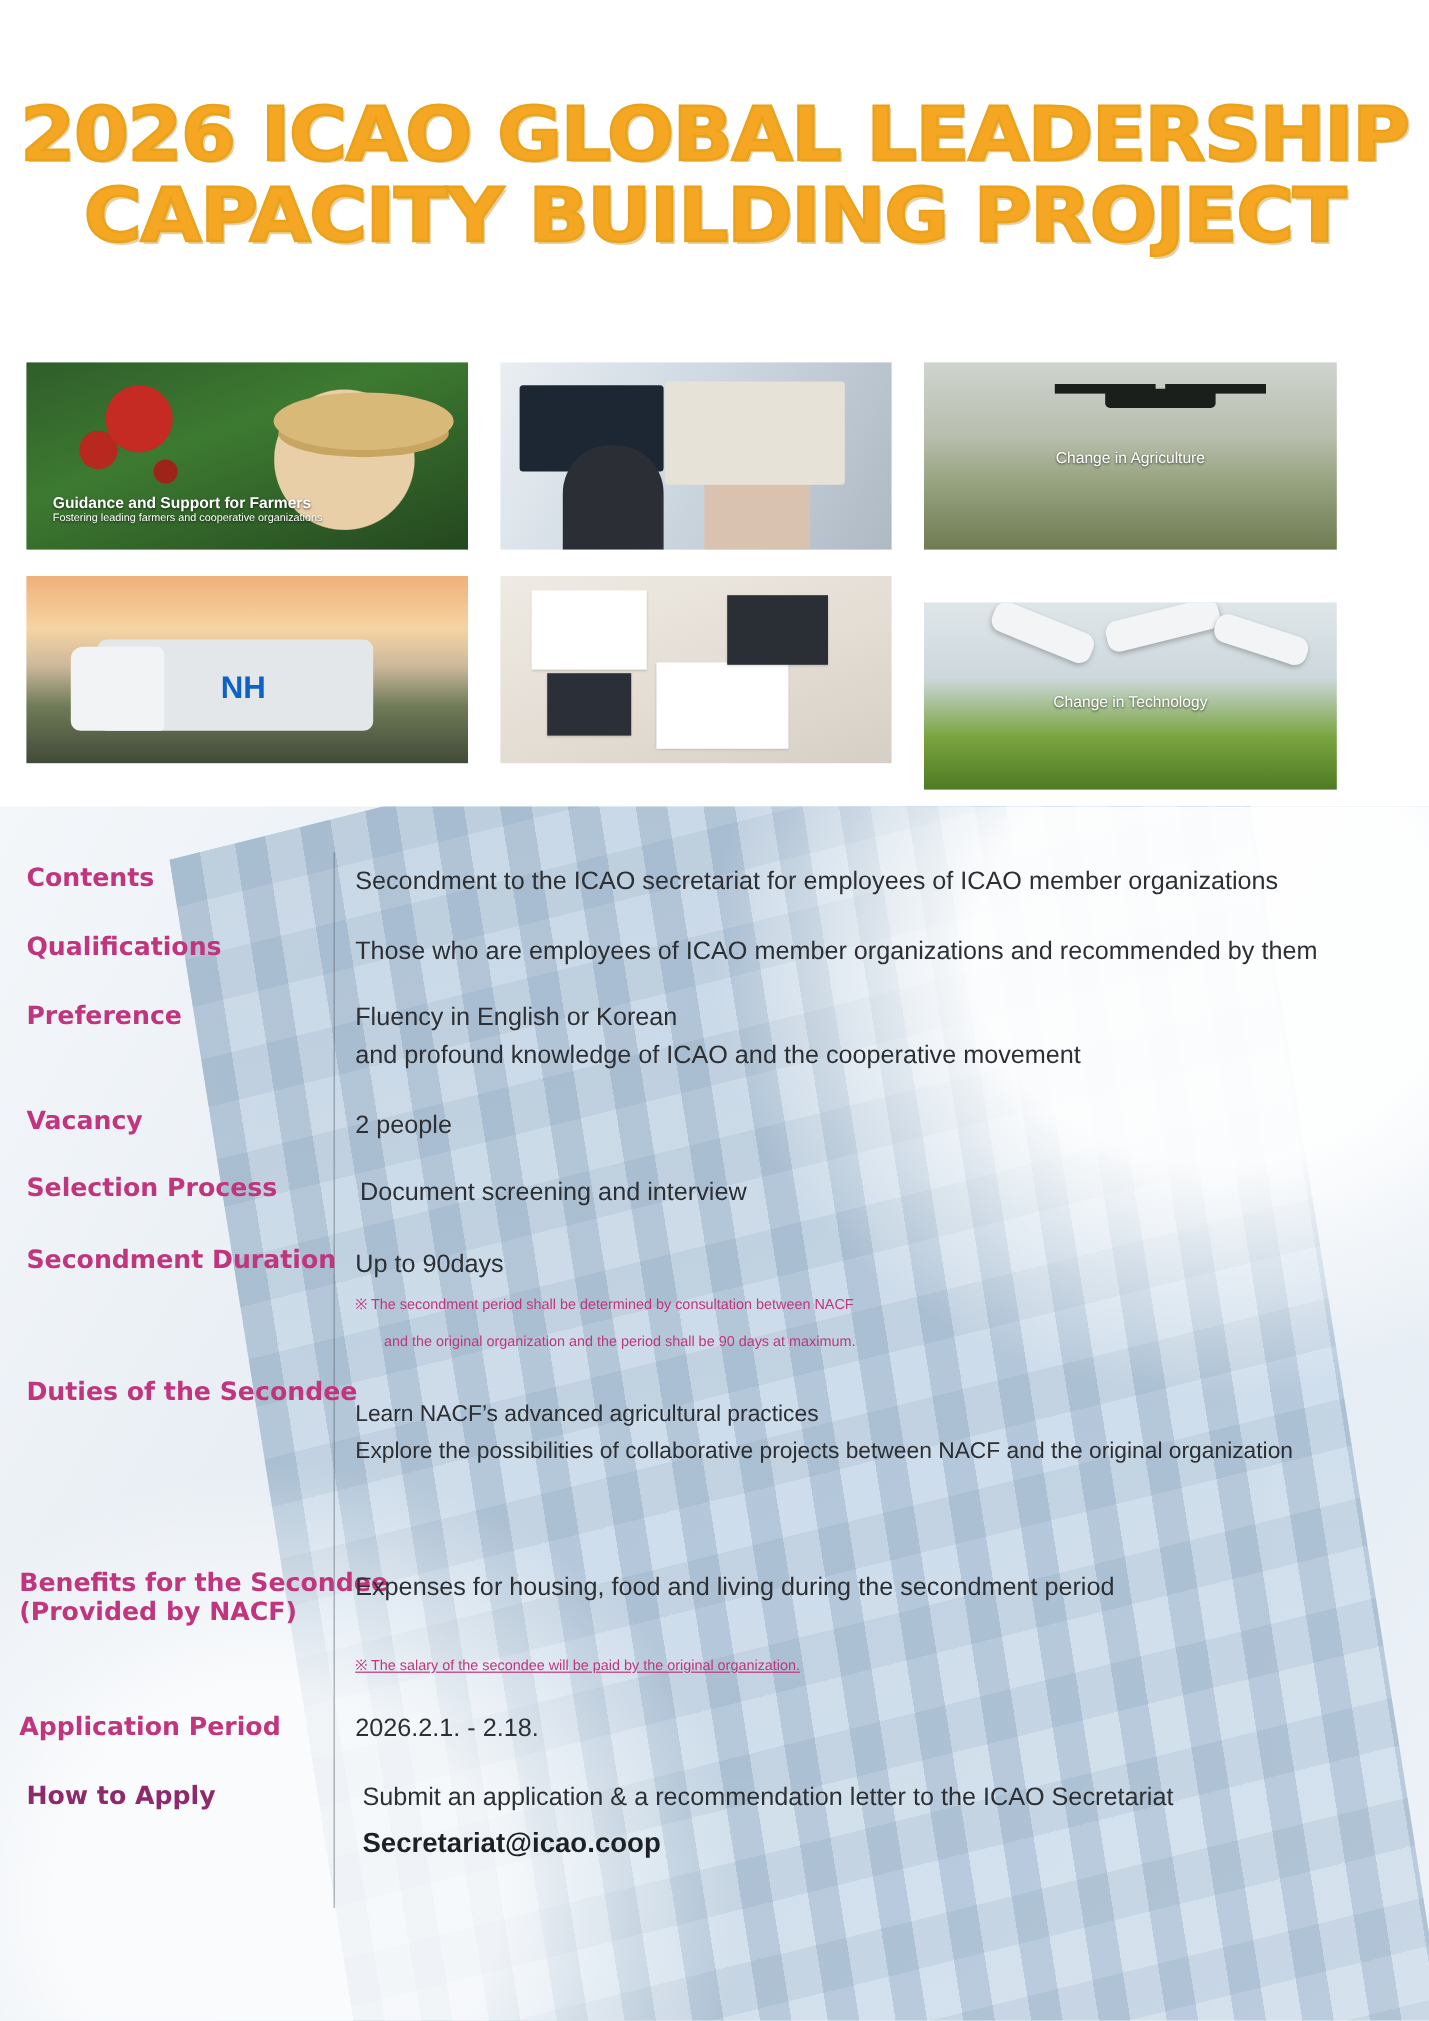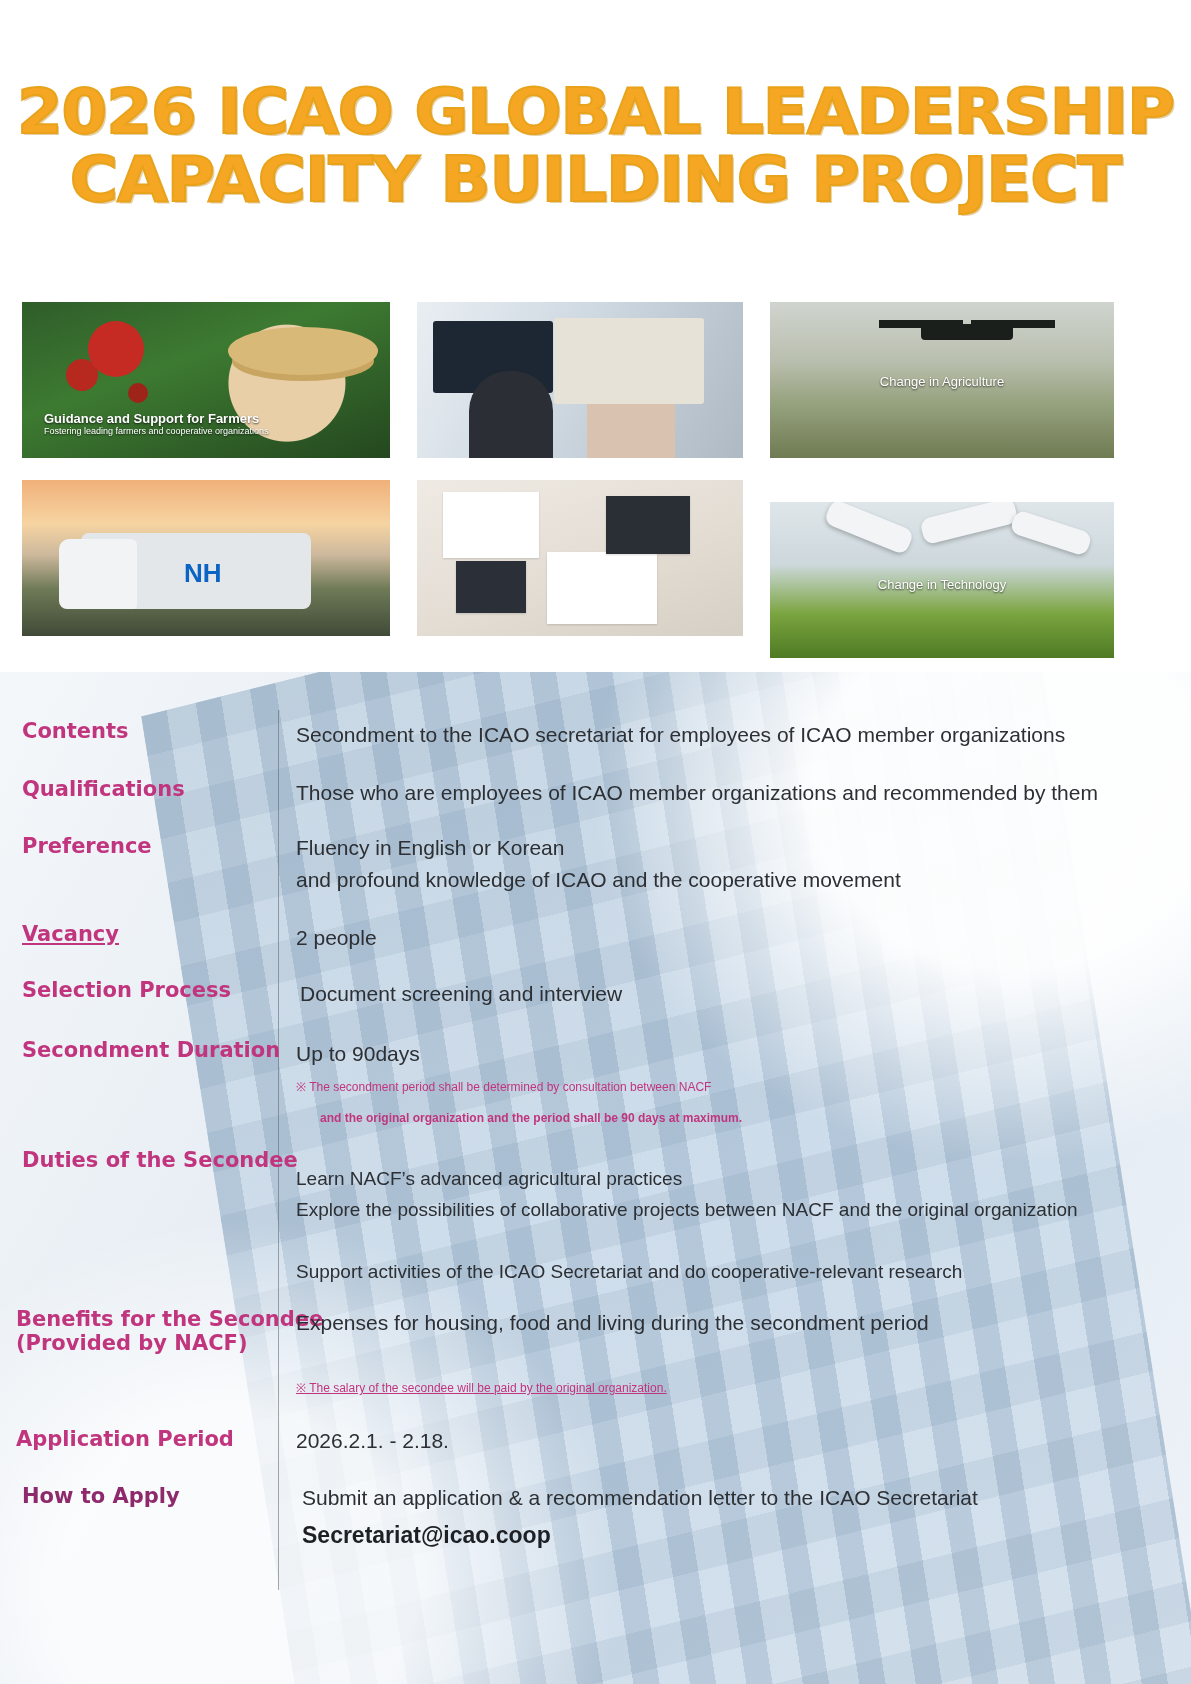--- a/index.html
+++ b/index.html
@@ -162,21 +162,21 @@
     line-height: 31px;
     white-space: nowrap;
   }
   .value.small { font-size: 19px; line-height: 30px; }
   .note {
     color: #C0357E;
     font-size: 12px;
     line-height: 30px;
     white-space: nowrap;
   }
-  .note.indent { padding-left: 24px; font-weight: bold; }
+  .note.indent { padding-left: 24px; }
   .underline { text-decoration: underline; }
   .value.bold { font-weight: normal; }
   .email { font-weight: bold; font-size: 23px; color:#1d2024; }
 </style>
 </head>
 <body>
 
 <div class="title-block">
   <div class="title-line">2026 ICAO GLOBAL LEADERSHIP</div>
   <div class="title-line">CAPACITY BUILDING PROJECT</div>
@@ -233,35 +233,34 @@
     <div class="label" style="left:22px; top:47px;">Contents</div>
     <div class="value" style="left:296px; top:47px;">Secondment to the ICAO secretariat for employees of ICAO member organizations</div>
 
     <div class="label" style="left:22px; top:105px;">Qualifications</div>
     <div class="value" style="left:296px; top:105px;">Those who are employees of ICAO member organizations and recommended by them</div>
 
     <div class="label" style="left:22px; top:162px;">Preference</div>
     <div class="value" style="left:296px; top:160px;">Fluency in English or Korean</div>
     <div class="value" style="left:296px; top:192px;">and profound knowledge of ICAO and the cooperative movement</div>
 
-    <div class="label" style="left:22px; top:250px;text-decoration:underline;">Vacancy</div>
+    <div class="label" style="left:22px; top:250px;">Vacancy</div>
     <div class="value" style="left:296px; top:250px;">2 people</div>
 
     <div class="label" style="left:22px; top:306px;">Selection Process</div>
     <div class="value" style="left:300px; top:306px;">Document screening and interview</div>
 
     <div class="label" style="left:22px; top:366px;">Secondment Duration</div>
     <div class="value" style="left:296px; top:366px;">Up to 90days</div>
     <div class="note" style="position:absolute; left:296px; top:400px;">※ The secondment period shall be determined by consultation between NACF</div>
     <div class="note indent" style="position:absolute; left:296px; top:431px;">and the original organization and the period shall be 90 days at maximum.</div>
 
     <div class="label" style="left:22px; top:476px;">Duties of the Secondee</div>
     <div class="value small" style="left:296px; top:492px;">Learn NACF’s advanced agricultural practices</div>
     <div class="value small" style="left:296px; top:523px;">Explore the possibilities of collaborative projects between NACF and the original organization</div>
-    <div class="value small" style="left:296px; top:585px;">Support activities of the ICAO Secretariat and do cooperative-relevant research</div>
 
     <div class="label" style="left:16px; top:635px;">
       <span class="l2">Benefits for the Secondee</span>
       <span class="l2">(Provided by NACF)</span>
     </div>
     <div class="value" style="left:296px; top:635px;">Expenses for housing, food and living during the secondment period</div>
     <div class="note underline" style="position:absolute; left:296px; top:701px;">※ The salary of the secondee will be paid by the original organization.</div>
 
     <div class="label" style="left:16px; top:755px;">Application Period</div>
     <div class="value bold" style="left:296px; top:753px;">2026.2.1. - 2.18.</div>

